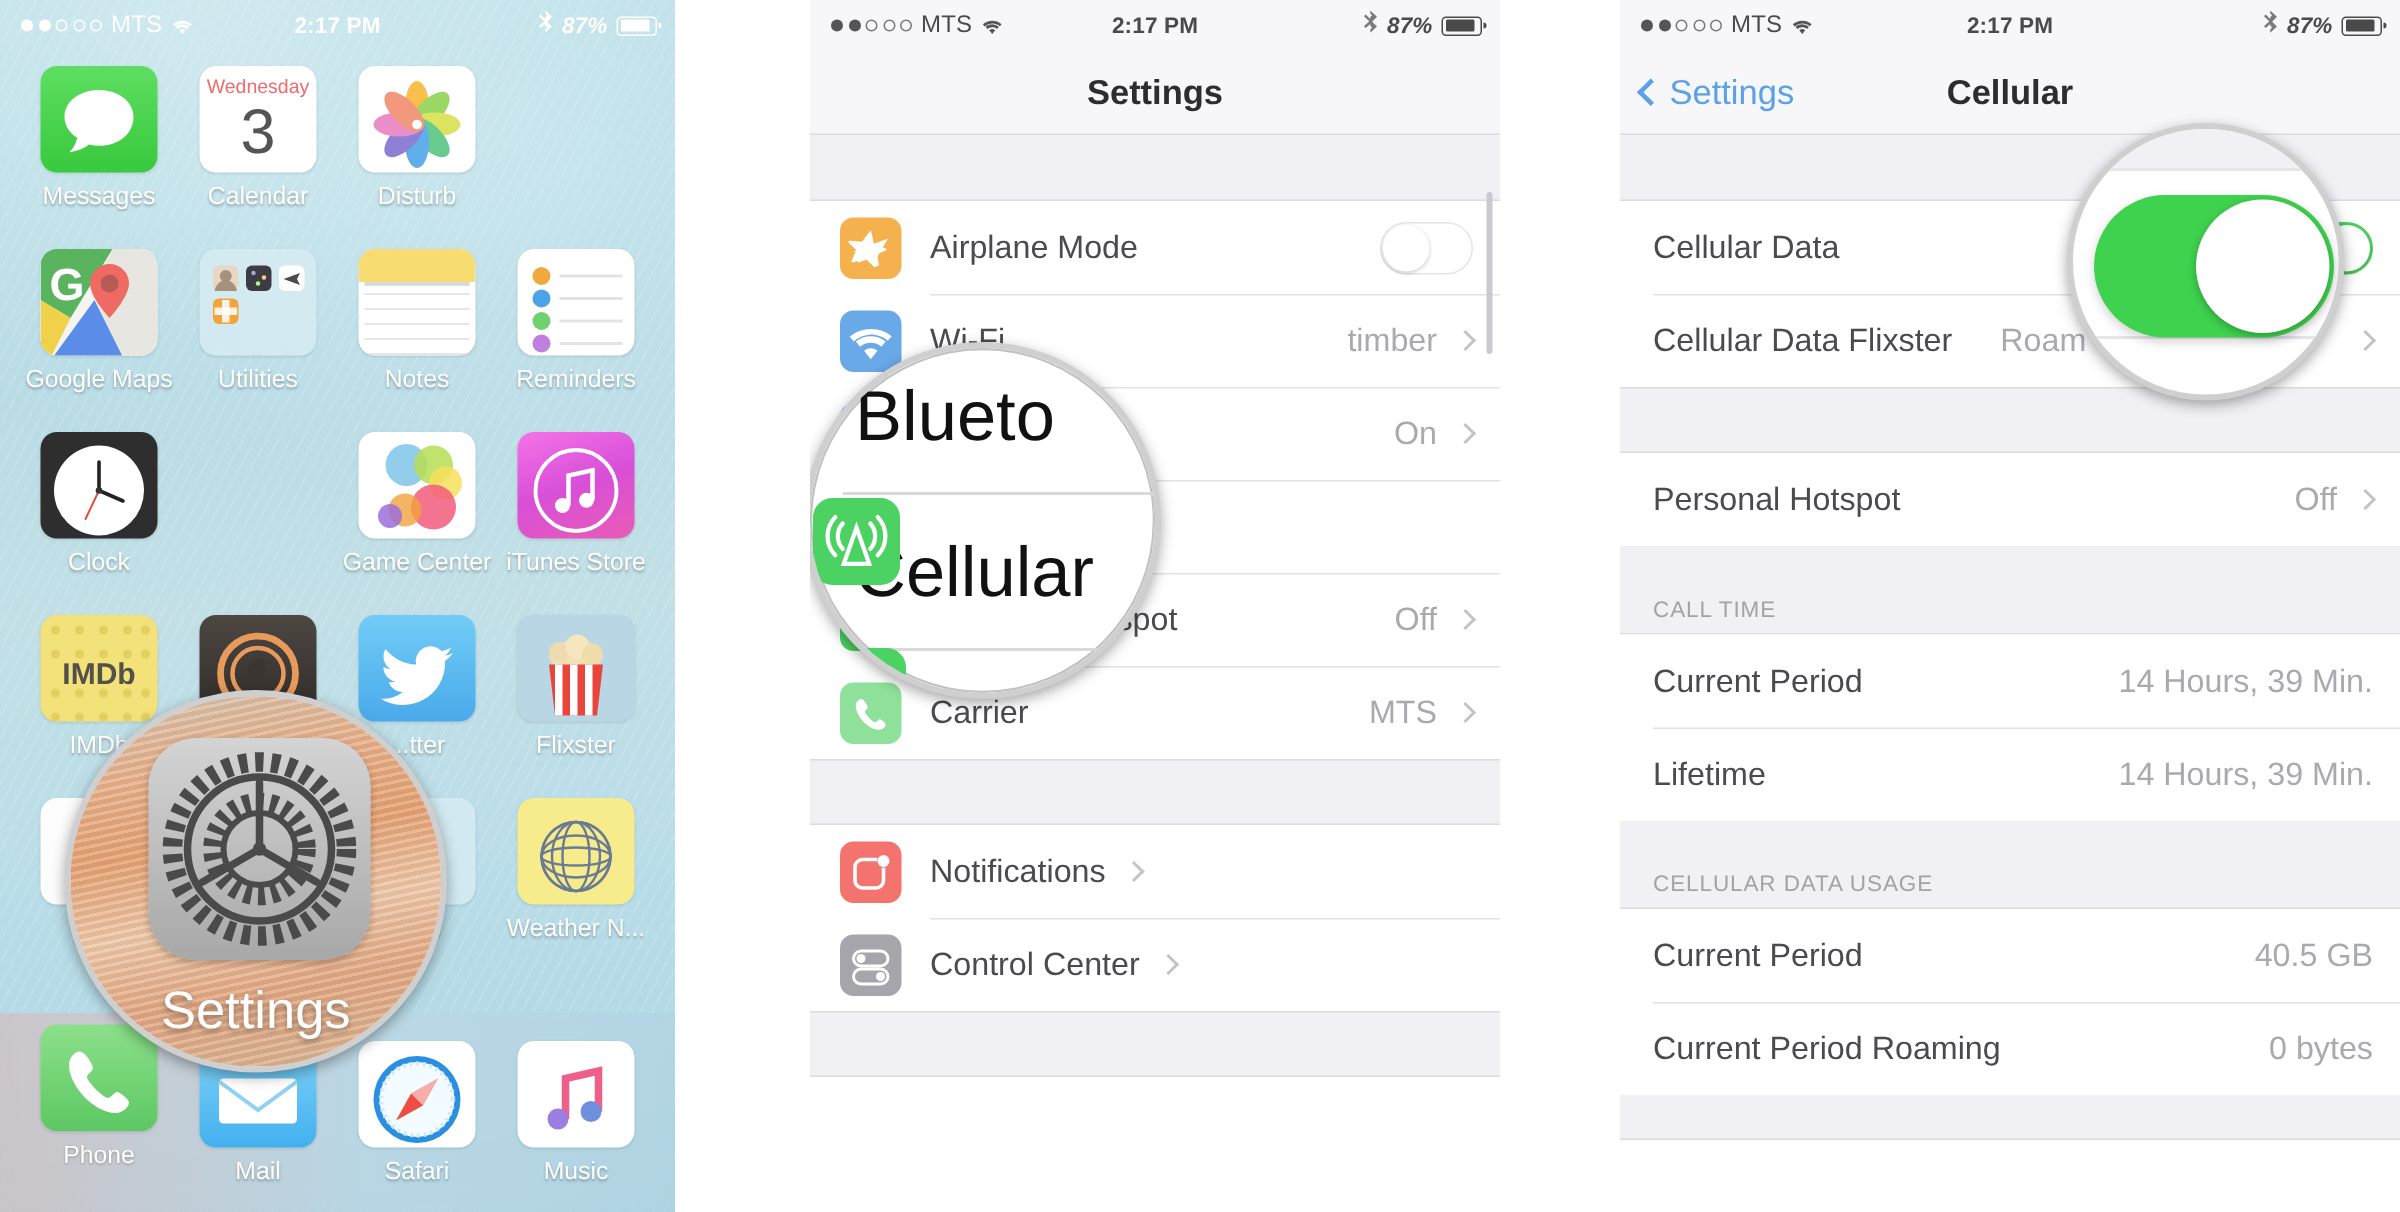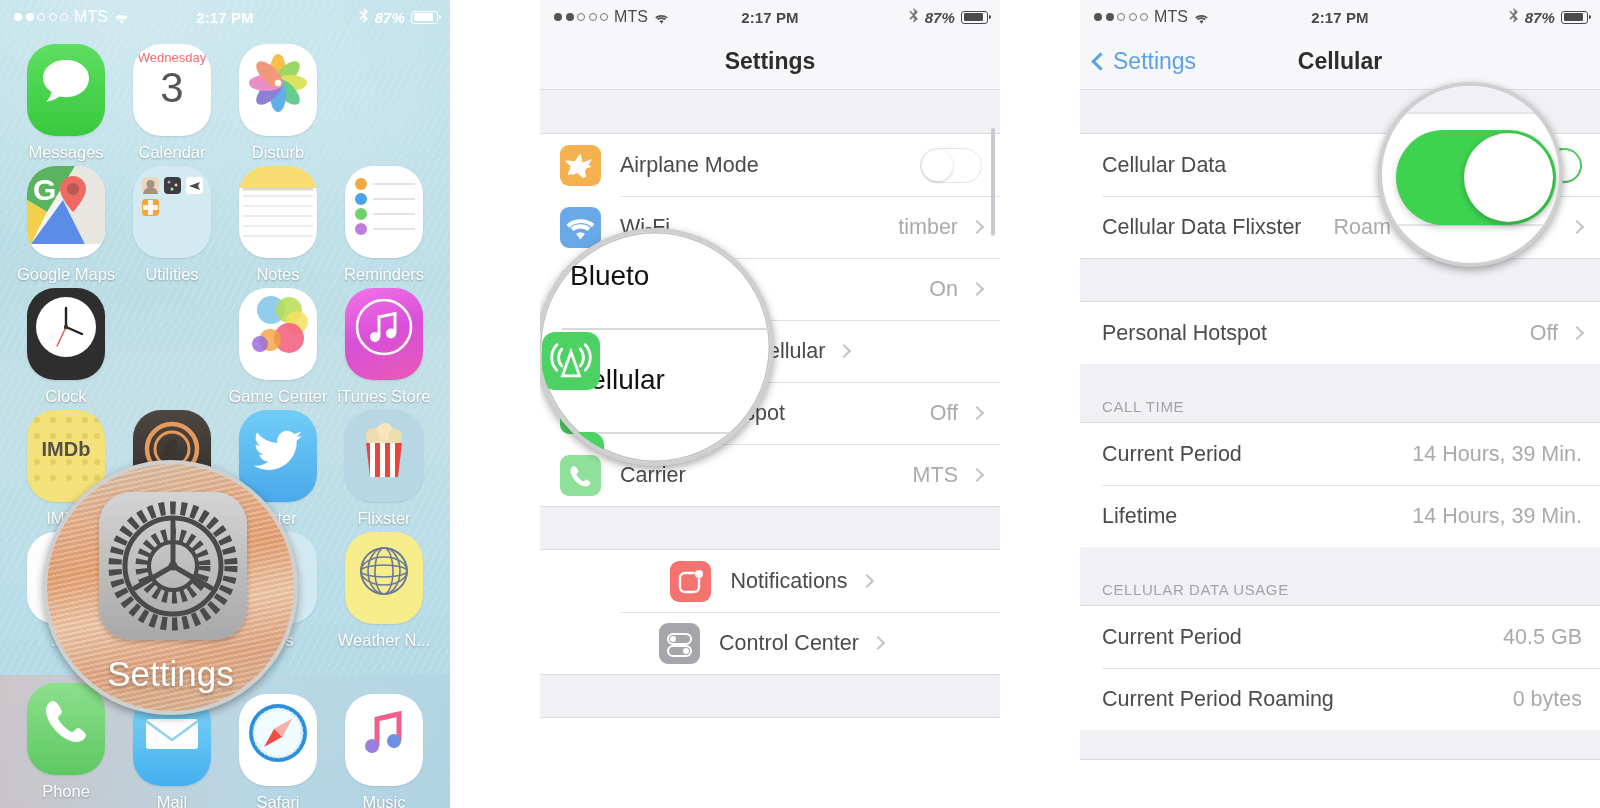--- a/index.html
+++ b/index.html
@@ -45,21 +45,21 @@
   .wallpaper { position:absolute; inset:0;
       background:
         radial-gradient(120% 60% at 30% 0%,  #cfe9ef 0%, rgba(207,233,239,0) 60%),
         radial-gradient(90% 45% at 80% 12%,  #c6e4ec 0%, rgba(198,228,236,0) 70%),
         linear-gradient(177deg,#bfe0e8 0%, #b7dbe5 28%, #c2dfe6 50%, #b9dde8 72%, #aed6e4 100%);
   }
   .wallpaper::after{ content:""; position:absolute; inset:0; opacity:.35;
       background:repeating-linear-gradient(118deg, rgba(255,255,255,.45) 0 1px, rgba(255,255,255,0) 1px 7px);}
   .home-grid { position:absolute; top:34px; left:0; right:0; bottom:0; }
   .app { position:absolute; width:108px; text-align:center; }
-  .app .ico { width:78px;height:92px;border-radius:28px;margin:0 auto;
+  .app .ico { width:78px;height:71px;border-radius:11px;margin:0 auto;
       position:relative;overflow:hidden; box-shadow:0 1px 2px rgba(0,0,0,.10); }
   .app .lbl { margin-top:7px; font-size:16.5px; color:#fff; white-space:nowrap;
       text-shadow:0 1px 2px rgba(0,0,0,.30); overflow:hidden; }
   .dock { position:absolute; left:0; right:0; bottom:0; height:133px;
       background:linear-gradient(90deg, rgba(222,180,176,.55), rgba(190,214,228,.55) 55%, rgba(176,208,224,.55));
       backdrop-filter:blur(8px); }
 
   
   .ic-messages{background:linear-gradient(180deg,#5ede61,#38c93d);}
   .ic-calendar{background:#fff;}
@@ -89,21 +89,21 @@
       display:flex; align-items:center; justify-content:center; position:relative; }
   .navbar .title { font-size:23px; color:#2d2d2d; font-weight:600; }
   .navbar .back { position:absolute; left:14px; display:flex; align-items:center;
       color:#5aa1e8; font-size:23px; gap:3px; }
   .chev-l { width:13px;height:13px; border-left:3.6px solid #5aa1e8; border-bottom:3.6px solid #5aa1e8;
       transform:rotate(45deg); display:inline-block; margin-right:3px;}
   .gap { height:44px; background:#f1f1f5; border-bottom:1px solid #dcdce0; }
   .sec-head { background:#f1f1f5; border-bottom:1px solid #dcdce0; padding:34px 0 7px 22px;
       font-size:15px; letter-spacing:.6px; color:#a2a2a8; }
   .row { position:relative; height:62px; background:#fff; display:flex; align-items:center;
-      padding-left:20px; padding-right:18px;justify-content:center; }
+      padding-left:20px; padding-right:18px; }
   .row + .row::before { content:""; position:absolute; left:80px; right:0; top:0; height:1px; background:#e2e2e6; }
   .row.noicon + .row.noicon::before { left:22px; }
   .rowicon { width:41px;height:41px;border-radius:9px; flex:0 0 auto; margin-right:19px;
       position:relative; overflow:hidden; }
   .rowlbl { font-size:21.5px; color:#4a4a4f; white-space:nowrap; }
   .rowval { margin-left:auto; font-size:21.5px; color:#a9a9b0; white-space:nowrap; }
   .chev-r { width:10px;height:10px;border-top:2.6px solid #c2c2c8;border-right:2.6px solid #c2c2c8;
       transform:rotate(45deg); display:inline-block; margin-left:14px; flex:0 0 auto;}
   .toggle { margin-left:auto; width:62px;height:35px;border-radius:18px;background:#fff;
       border:1.5px solid #e4e4e8; position:relative; }
@@ -113,21 +113,21 @@
 
   .sec-icons .row::before { left:80px; }
 
   
   .mag { position:absolute; border-radius:50%; overflow:hidden;
       border:4px solid #cfcfcf; box-shadow:0 3px 9px rgba(0,0,0,.35), inset 0 0 0 1.5px rgba(120,120,120,.45);
       background:#fff; }
 
   
   .mrow { height:104px; display:flex; align-items:center; position:relative;
-      font-size:28px; color:#111; padding-left:8px; }
+      font-size:47px; color:#111; padding-left:8px; }
   .mrow + .mrow::before{ content:""; position:absolute; left:0; right:0; top:0;height:2px;background:#d9d9dd;}
 
   .mtoggle { width:160px;height:95px;border-radius:48px;background:#3ed24e; position:relative;
       box-shadow:0 3px 7px rgba(0,0,0,.18);}
   .mtoggle .knob{ position:absolute; top:3px; right:3px; width:89px;height:89px;border-radius:50%;
       background:#fff; box-shadow:0 2px 6px rgba(0,0,0,.28); }
 </style>
 </head>
 <body>
 

